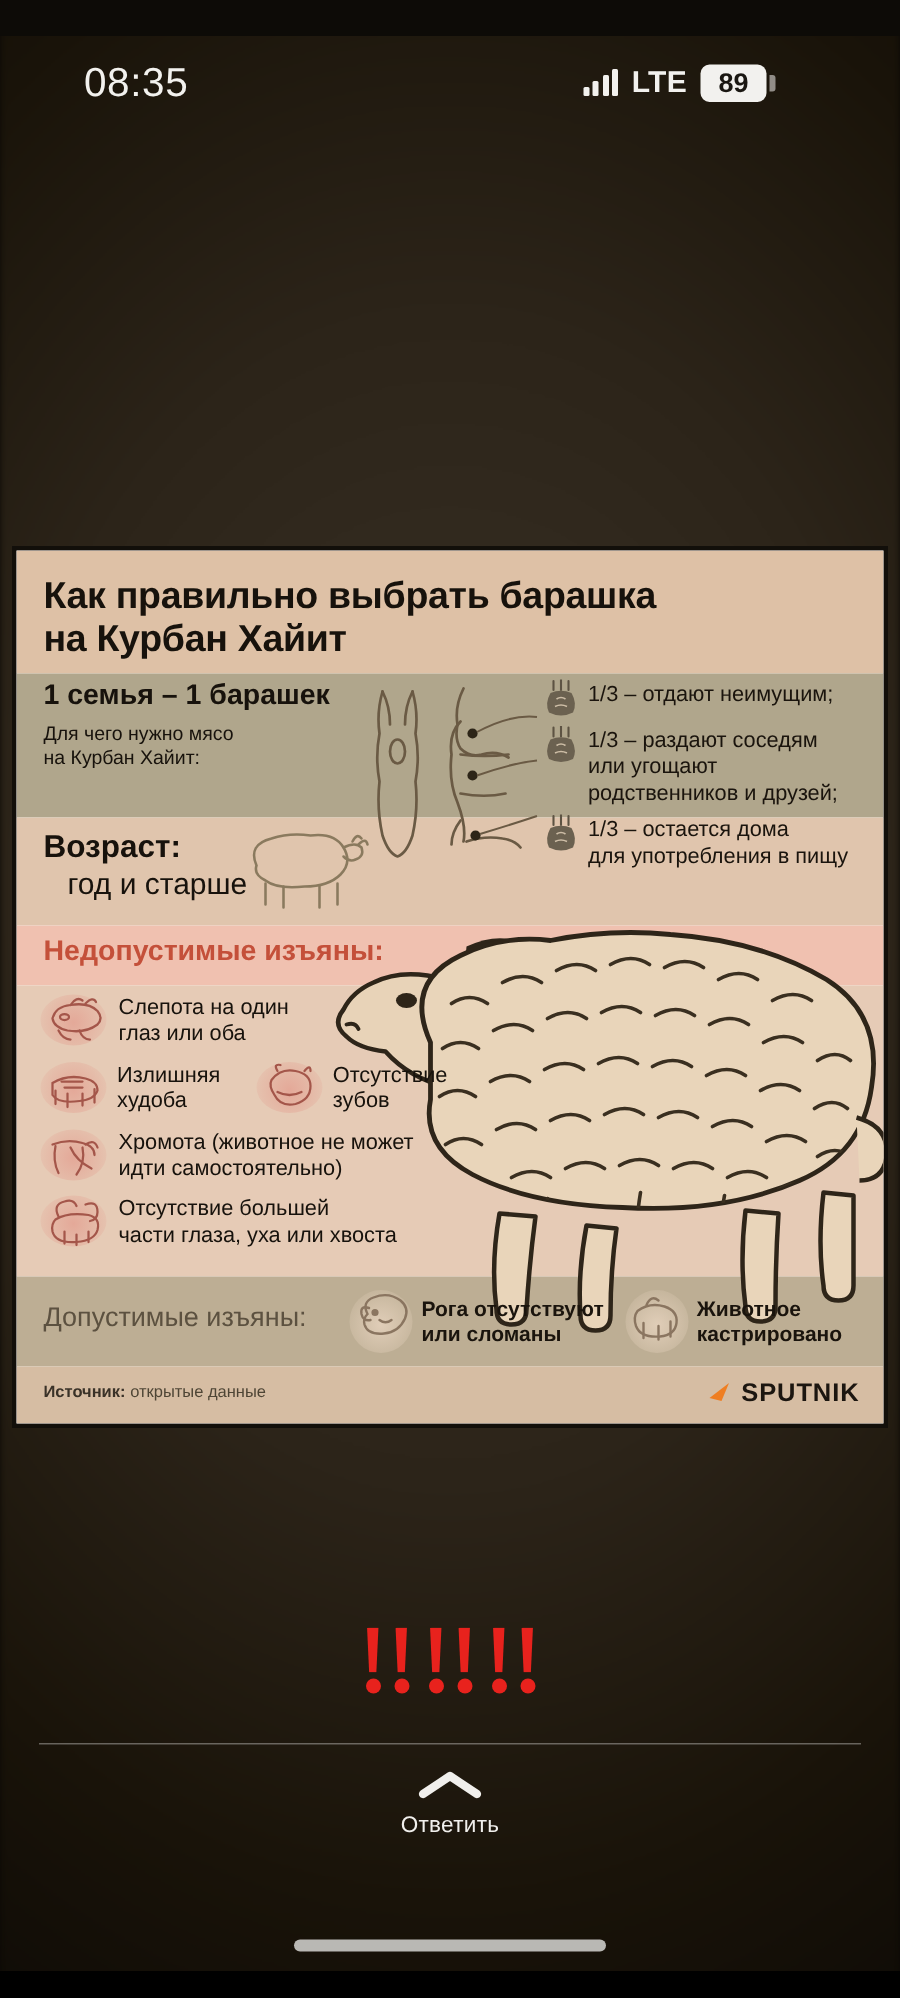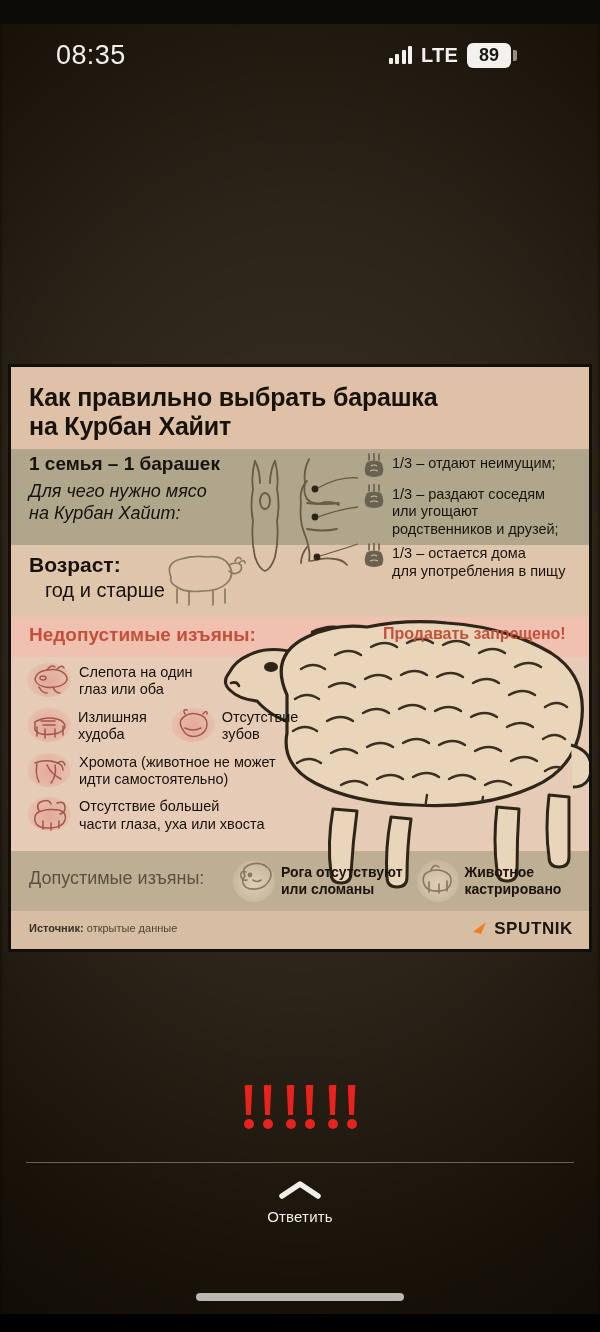--- a/index.html
+++ b/index.html
@@ -100,21 +100,21 @@
   
   #title {
     left: 18px; top: 16px; width: 540px;
     color: #17120c; font-size: 25px; font-weight: 700; line-height: 1.16;
     letter-spacing: -0.2px;
   }
 
   
   #use-left { left: 18px; top: 86px; width: 225px; }
   #use-h { color: #17120c; font-size: 19px; font-weight: 700; margin-bottom: 6px; }
-  #use-sub { color: #17120c; font-size: 18px; line-height: 1.22; font-style: italic; }
+  #use-sub { color: #17120c; font-size: 13px; line-height: 1.22; }
 
   
   #thirds { left: 352px; top: 88px; width: 220px; display: flex; flex-direction: column; gap: 7px; }
   .third { display: flex; gap: 7px; align-items: flex-start; }
   .meat-icon { flex: 0 0 auto; width: 22px; height: 26px; margin-top: -2px; }
   .third-txt { color: #1a140d; font-size: 14.5px; line-height: 1.2; }
 
   
   #age { left: 18px; top: 186px; width: 200px; }
   #age-h { color: #17120c; font-size: 21px; font-weight: 700; }
@@ -353,21 +353,20 @@
 для употребления в пищу</div>
       </div>
     </div>
 
     <div class="card-layer" id="age">
       <div id="age-h">Возраст:</div>
       <div id="age-sub">год и старше</div>
     </div>
 
     <div class="card-layer" id="bad-h">Недопустимые изъяны:</div>
-    <div class="card-layer" id="sell-ban">Продавать запрещено!</div>
 
     <div class="card-layer" id="bad-list">
 
       <div class="bad-row">
         <span class="defect-ic">
           <svg viewBox="0 0 44 34" width="44" height="34">
             <g fill="none" stroke="#a4564a" stroke-width="1.5" stroke-linecap="round">
               <path d="M8 16 q2 -8 12 -9 q12 -2 18 4 q4 5 0 9 q-8 6 -20 4 q-9 -2 -10 -8z"></path>
               <path d="M20 7 q4 -6 8 -3 M30 6 q5 -5 7 -1"></path>
               <path d="M12 24 q3 6 8 6 M26 24 q2 6 7 6"></path>

